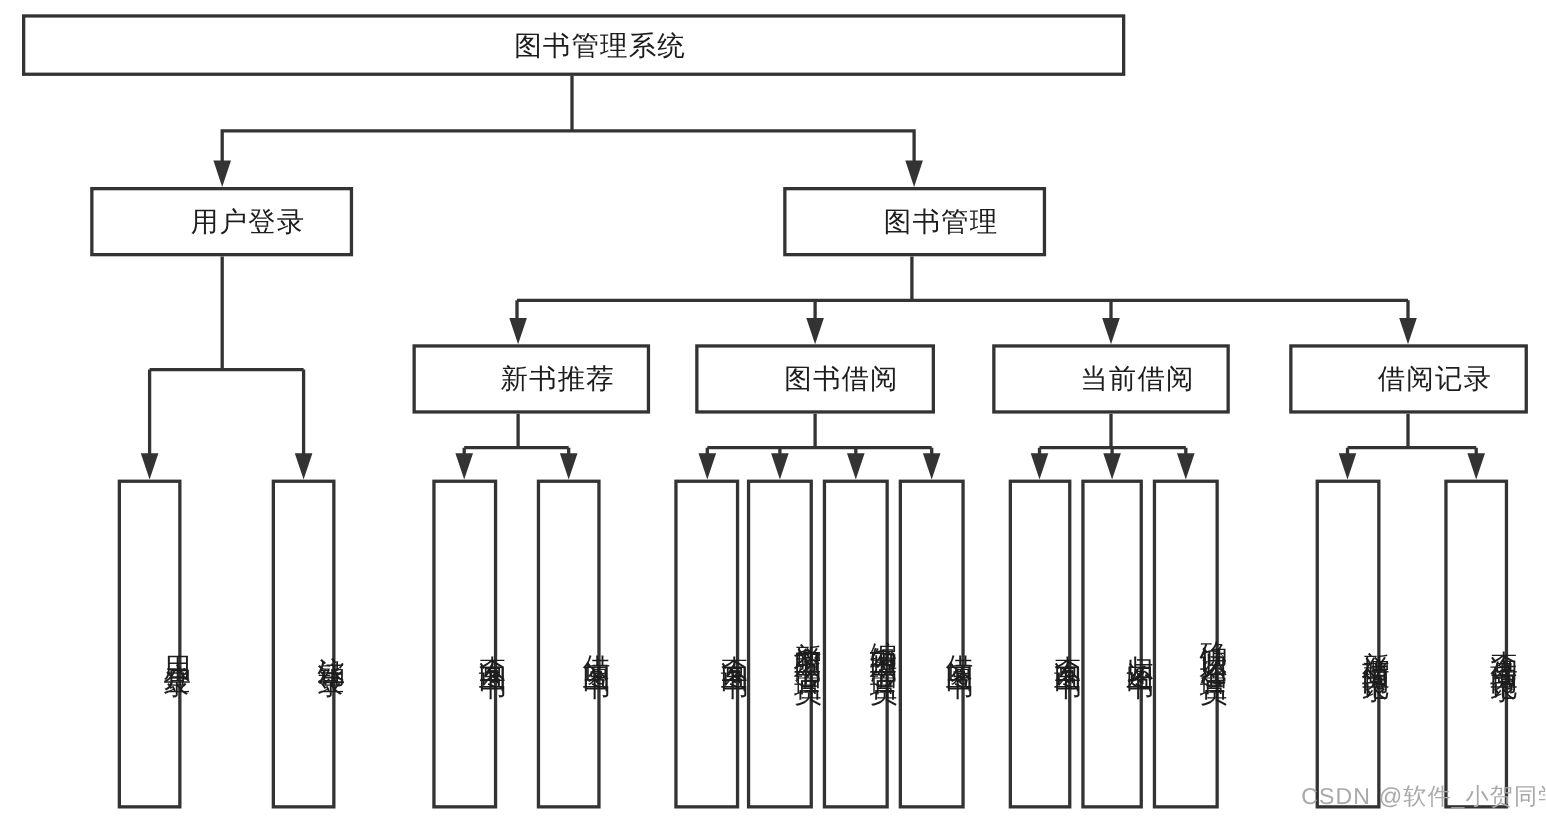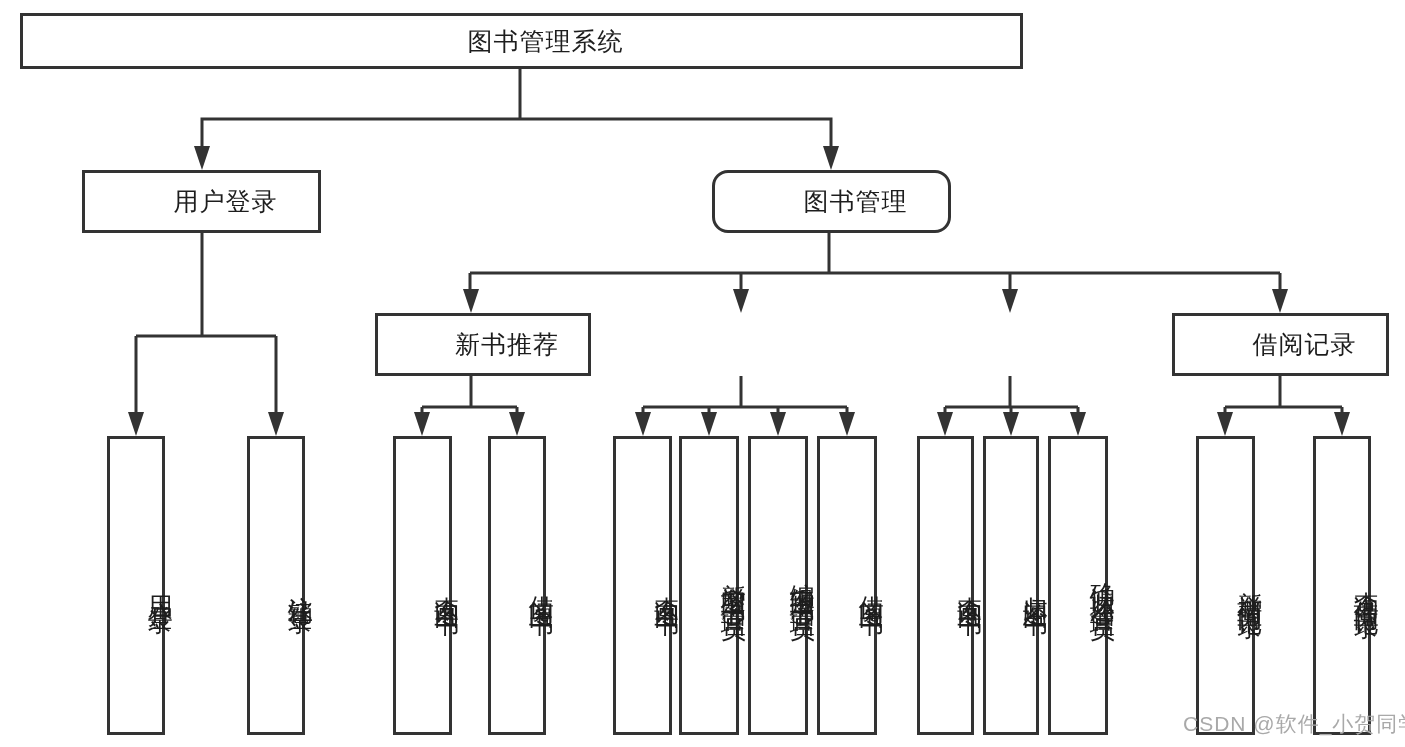--- a/index.html
+++ b/index.html
@@ -96,23 +96,25 @@
       <polygon points="1003,412 1019,412 1011,436"></polygon>
       <polygon points="1070,412 1086,412 1078,436"></polygon>
       <polygon points="1217,412 1233,412 1225,436"></polygon>
       <polygon points="1334,412 1350,412 1342,436"></polygon>
     </g>
   </svg>
 
   <div class="node h-node" style="left:20px; top:13px; width:1003px; height:56px;">图书管理系统</div>
 
   <div class="node h-node" style="left:82px; top:170px; width:239px; height:63px;">用户登录</div>
-  <div class="node h-node" style="left:712px; top:170px; width:239px; height:63px;border-radius:16px;">图书管理</div>
+  <div class="node h-node" style="left:712px; top:170px; width:239px; height:63px;">图书管理</div>
 
   <div class="node h-node" style="left:363px; top:313px; width:216px; height:63px;margin-left:12px;">新书推荐</div>
+  <div class="node h-node" style="left:632px; top:313px; width:218px; height:63px;">图书借阅</div>
+  <div class="node h-node" style="left:902px; top:313px; width:216px; height:63px;">当前借阅</div>
   <div class="node h-node" style="left:1172px; top:313px; width:217px; height:63px;text-align:right;">借阅记录</div>
 
   <div class="node v-node" style="left:107px; top:436px; width:58px; height:299px;">用户登录</div>
   <div class="node v-node" style="left:247px; top:436px; width:58px; height:299px;">注销登录</div>
 
   <div class="node v-node" style="left:393px; top:436px; width:59px; height:299px;">查询图书</div>
   <div class="node v-node" style="left:488px; top:436px; width:58px; height:299px;">借阅图书</div>
 
   <div class="node v-node" style="left:613px; top:436px; width:59px; height:299px;">查询图书</div>
   <div class="node v-node" style="left:679px; top:436px; width:60px; height:299px;">新增图书（管理员）</div>

